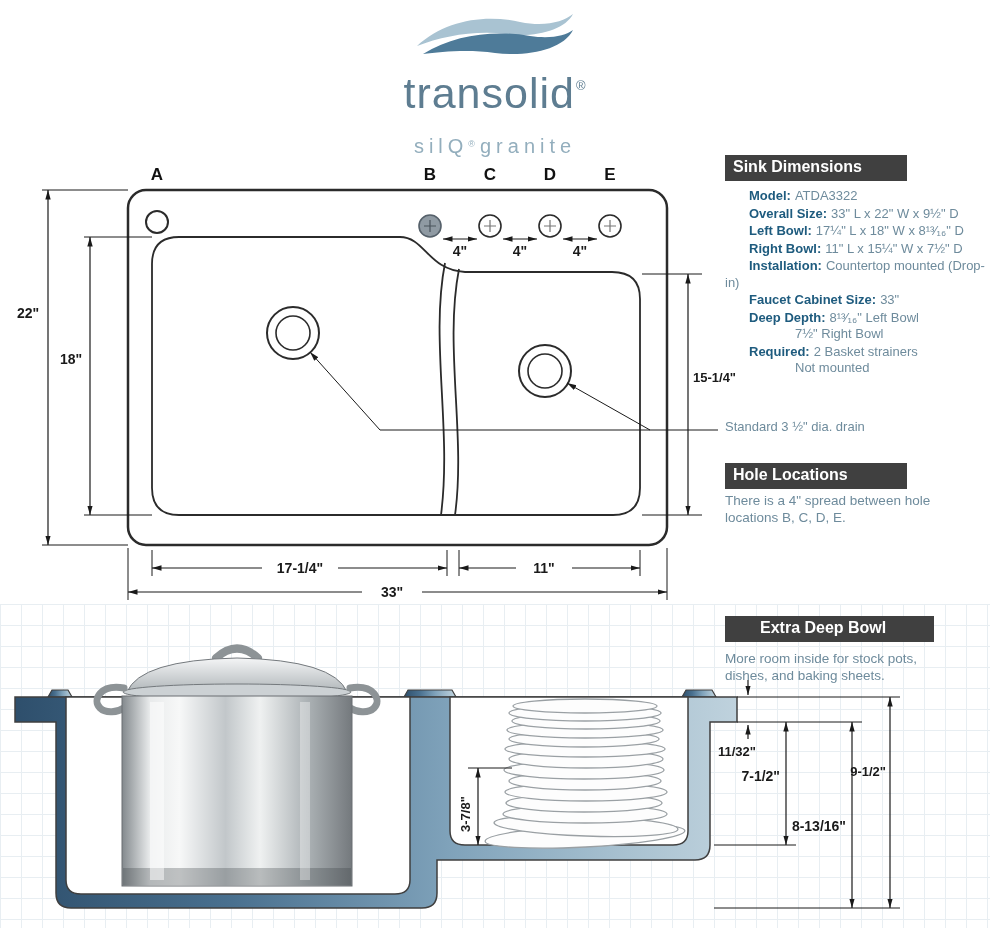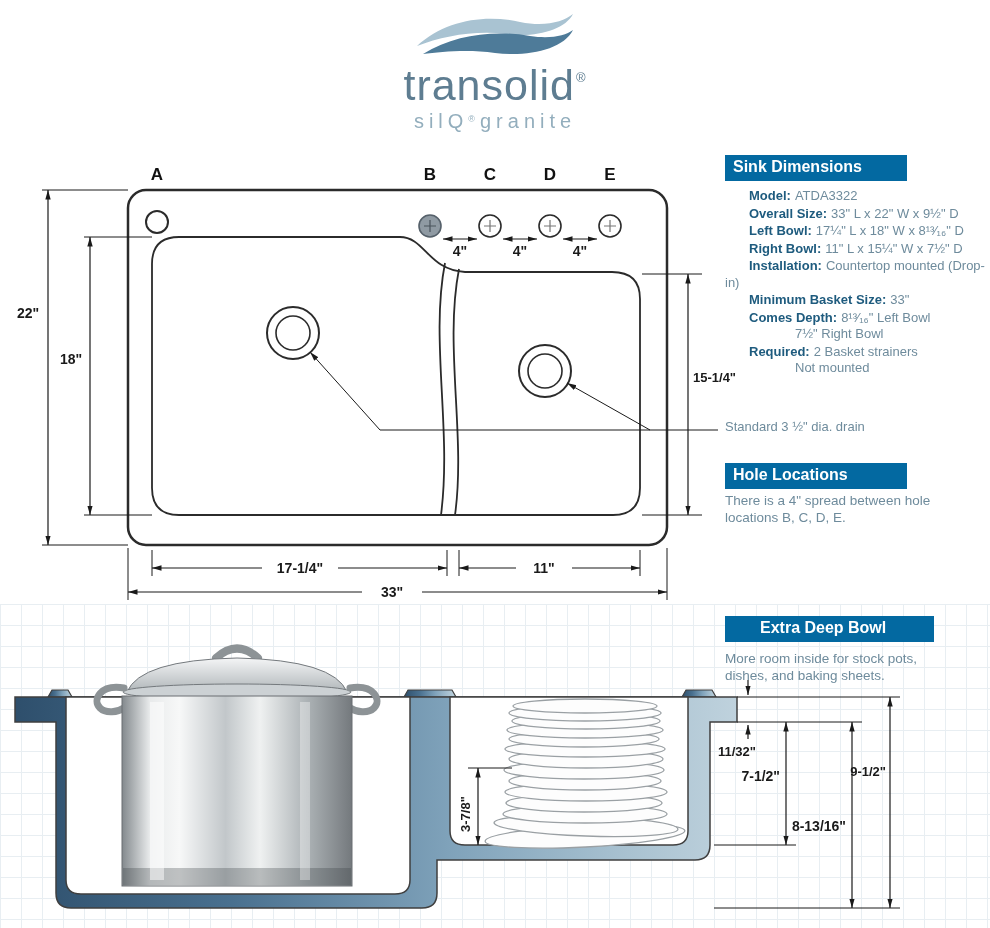--- a/index.html
+++ b/index.html
@@ -9,27 +9,27 @@
   
   .grid{position:absolute;left:0;top:604px;width:990px;height:324px;
         background-image:linear-gradient(#d9e4eb 1px,transparent 1px),
                          linear-gradient(90deg,#d9e4eb 1px,transparent 1px);
         background-size:21px 21px;opacity:.6;}
   #drawing{position:absolute;left:0;top:0;}
 
   
   .logo{position:absolute;left:345px;top:12px;width:300px;text-align:center;}
   .logo svg{display:block;margin:0 auto;}
-  .brand{font-size:43px;color:#5e7d91;letter-spacing:1px;line-height:1;margin-top:0;}
+  .brand{font-size:43px;color:#5e7d91;letter-spacing:1px;line-height:1;margin-top:8px;}
   .brand sup{font-size:13px;vertical-align:18px;margin-left:1px;}
-  .tagline{font-size:20px;color:#93aebd;letter-spacing:5px;margin-top:3px;}
+  .tagline{font-size:20px;color:#93aebd;letter-spacing:5px;margin-top:20px;}
   .tagline sup{font-size:9px;vertical-align:6px;}
 
   
-  .panel-header{position:absolute;left:725px;width:174px;background:#0369a1;color:#ffffff;
+  .panel-header{position:absolute;left:725px;width:174px;background:#404040;color:#ffffff;
                 font-weight:bold;font-size:16px;padding:3px 0 5px 8px;}
   #hdr-sink{top:155px;}
   #hdr-holes{top:463px;}
   #hdr-deep{top:616px;padding-left:35px;}
   .specs{position:absolute;left:725px;top:188px;width:262px;}
   .spec-row{font-size:13px;line-height:16.5px;margin-bottom:1px;color:#6e8b9c;}
   .spec-label{color:#1e5b7e;font-weight:bold;margin-right:4px;padding-left:24px;}
   .spec-value{color:#6e8b9c;margin-top:32px;}
   .spec-cont{margin-left:70px;color:#6e8b9c;}
   .panel-body{position:absolute;left:725px;font-size:13.5px;line-height:17px;color:#6e8b9c;}
@@ -261,24 +261,24 @@
     <div class="spec-row">
       <span class="spec-label">Left Bowl:</span><span class="spec-value">17¼" L x 18" W x 8¹³⁄₁₆" D</span>
     </div>
     <div class="spec-row">
       <span class="spec-label">Right Bowl:</span><span class="spec-value">11" L x 15¼" W x 7½" D</span>
     </div>
     <div class="spec-row">
       <span class="spec-label">Installation:</span><span class="spec-value">Countertop mounted (Drop-in)</span>
     </div>
     <div class="spec-row">
-      <span class="spec-label">Minimum Basket Size:</span><span class="spec-value">33"</span>
-    </div>
-    <div class="spec-row">
-      <span class="spec-label">Comes Depth:</span><span class="spec-value">8¹³⁄₁₆" Left Bowl</span>
+      <span class="spec-label">Faucet Cabinet Size:</span><span class="spec-value">33"</span>
+    </div>
+    <div class="spec-row">
+      <span class="spec-label">Deep Depth:</span><span class="spec-value">8¹³⁄₁₆" Left Bowl</span>
       <div class="spec-cont">7½" Right Bowl</div>
     </div>
     <div class="spec-row">
       <span class="spec-label">Required:</span><span class="spec-value">2 Basket strainers</span>
       <div class="spec-cont">Not mounted</div>
     </div>
   </div>
 
   <div class="drain-note">Standard 3 ½" dia. drain</div>
 

